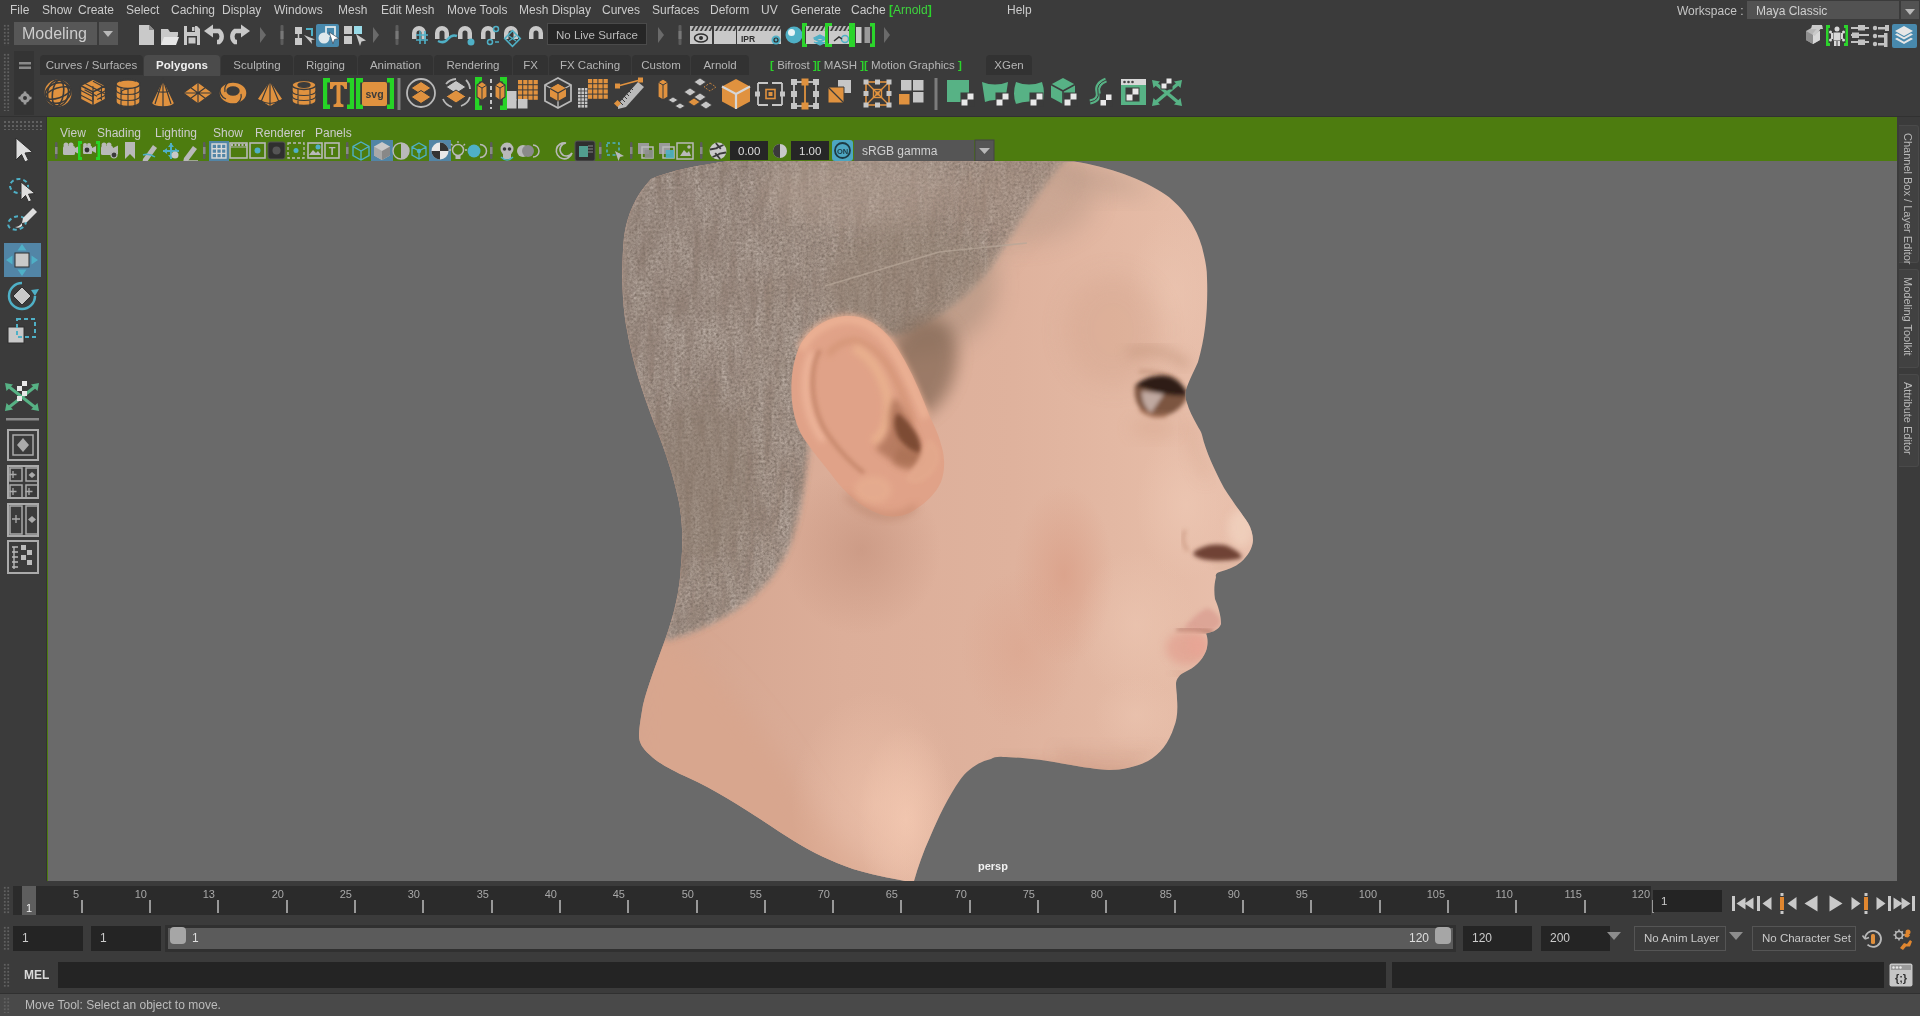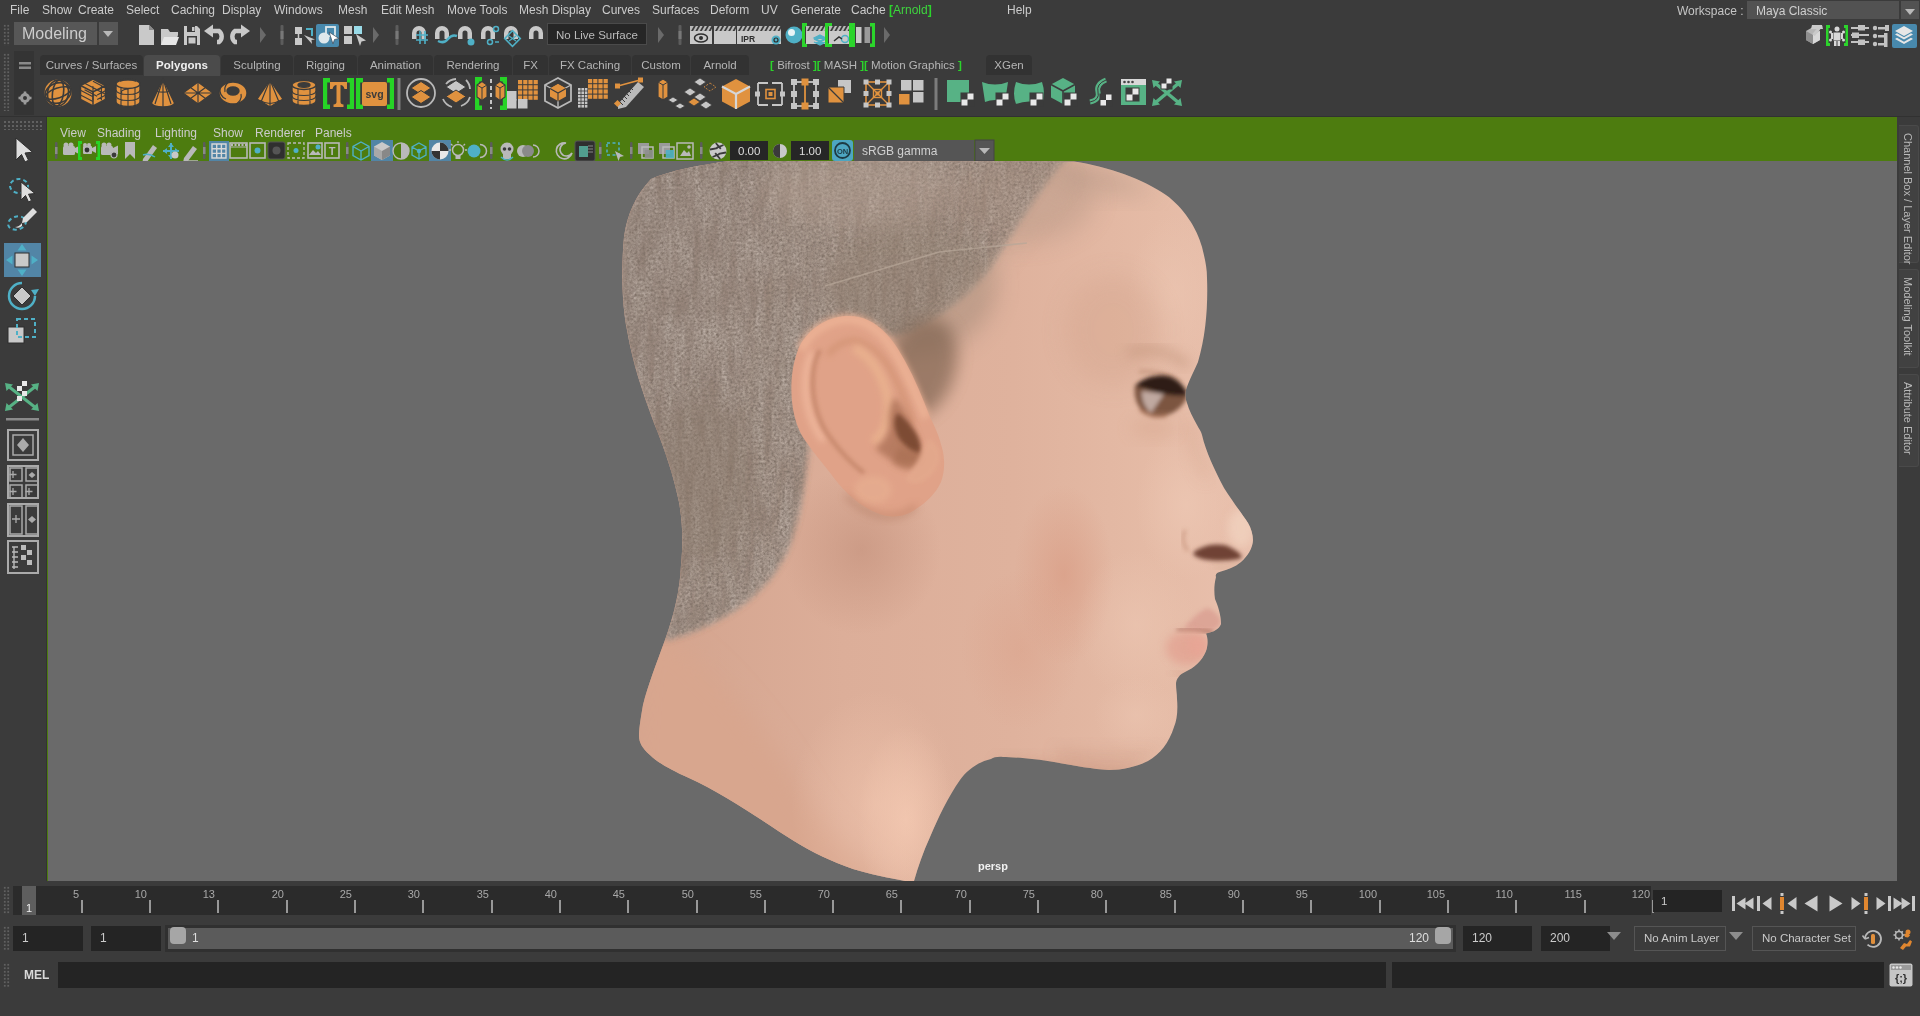--- a/index.html
+++ b/index.html
@@ -1004,12 +1004,16 @@
       <div id="melout"></div>
 <svg class="abs" style="left:1889px;top:6px" width="24" height="24">
         <rect x="0.5" y="0.5" width="23" height="23" rx="2" fill="#c6c6c6"></rect>
         <rect x="2" y="2" width="20" height="5" fill="#9a9a9a"></rect>
         <circle cx="4.5" cy="4.5" r="1.2" fill="#e8e8e8"></circle>
         <circle cx="8" cy="4.5" r="1.2" fill="#e8e8e8"></circle>
         <circle cx="11.5" cy="4.5" r="1.2" fill="#e8e8e8"></circle>
         <text x="12" y="18.5" font-size="11" font-weight="bold" fill="#333" text-anchor="middle" font-family="Liberation Sans">{;}</text>
       </svg>
 </div>
+<div id="helprow">
+<div class="grip" style="left:3px; top:3px; height:16px;"></div>
+<div id="helptext">Move Tool: Select an object to move.</div>
+</div>
 </div>
 </body></html>

